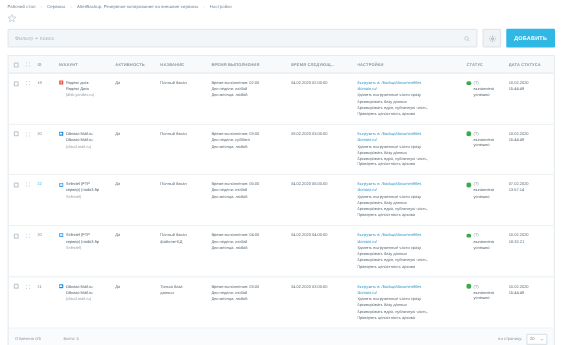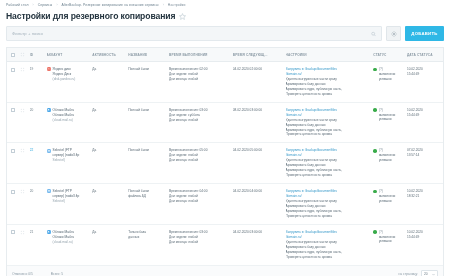--- a/index.html
+++ b/index.html
@@ -199,21 +199,20 @@
   <span class="crumb link">Рабочий стол</span>
   <span class="sep">›</span>
   <span class="crumb link">Сервисы</span>
   <span class="sep">›</span>
   <span class="crumb link">AlterBackup. Резервное копирование на внешние сервисы</span>
   <span class="sep">›</span>
   <span class="crumb">Настройки</span>
 </div>
 
 <div class="page-title-row">
-  <span class="page-title">Настройки для резервного копирования</span>
   <span>
     <svg class="star-icon" viewBox="0 0 24 24" fill="none" stroke="currentColor" stroke-width="2">
       <polygon points="12 2 15 9 22.5 9.5 17 14.5 18.5 22 12 18 5.5 22 7 14.5 1.5 9.5 9 9"></polygon>
     </svg>
   </span>
 </div>
 
 <div class="toolbar">
   <div class="search-box">
     <span class="search-placeholder">Фильтр + поиск</span>

